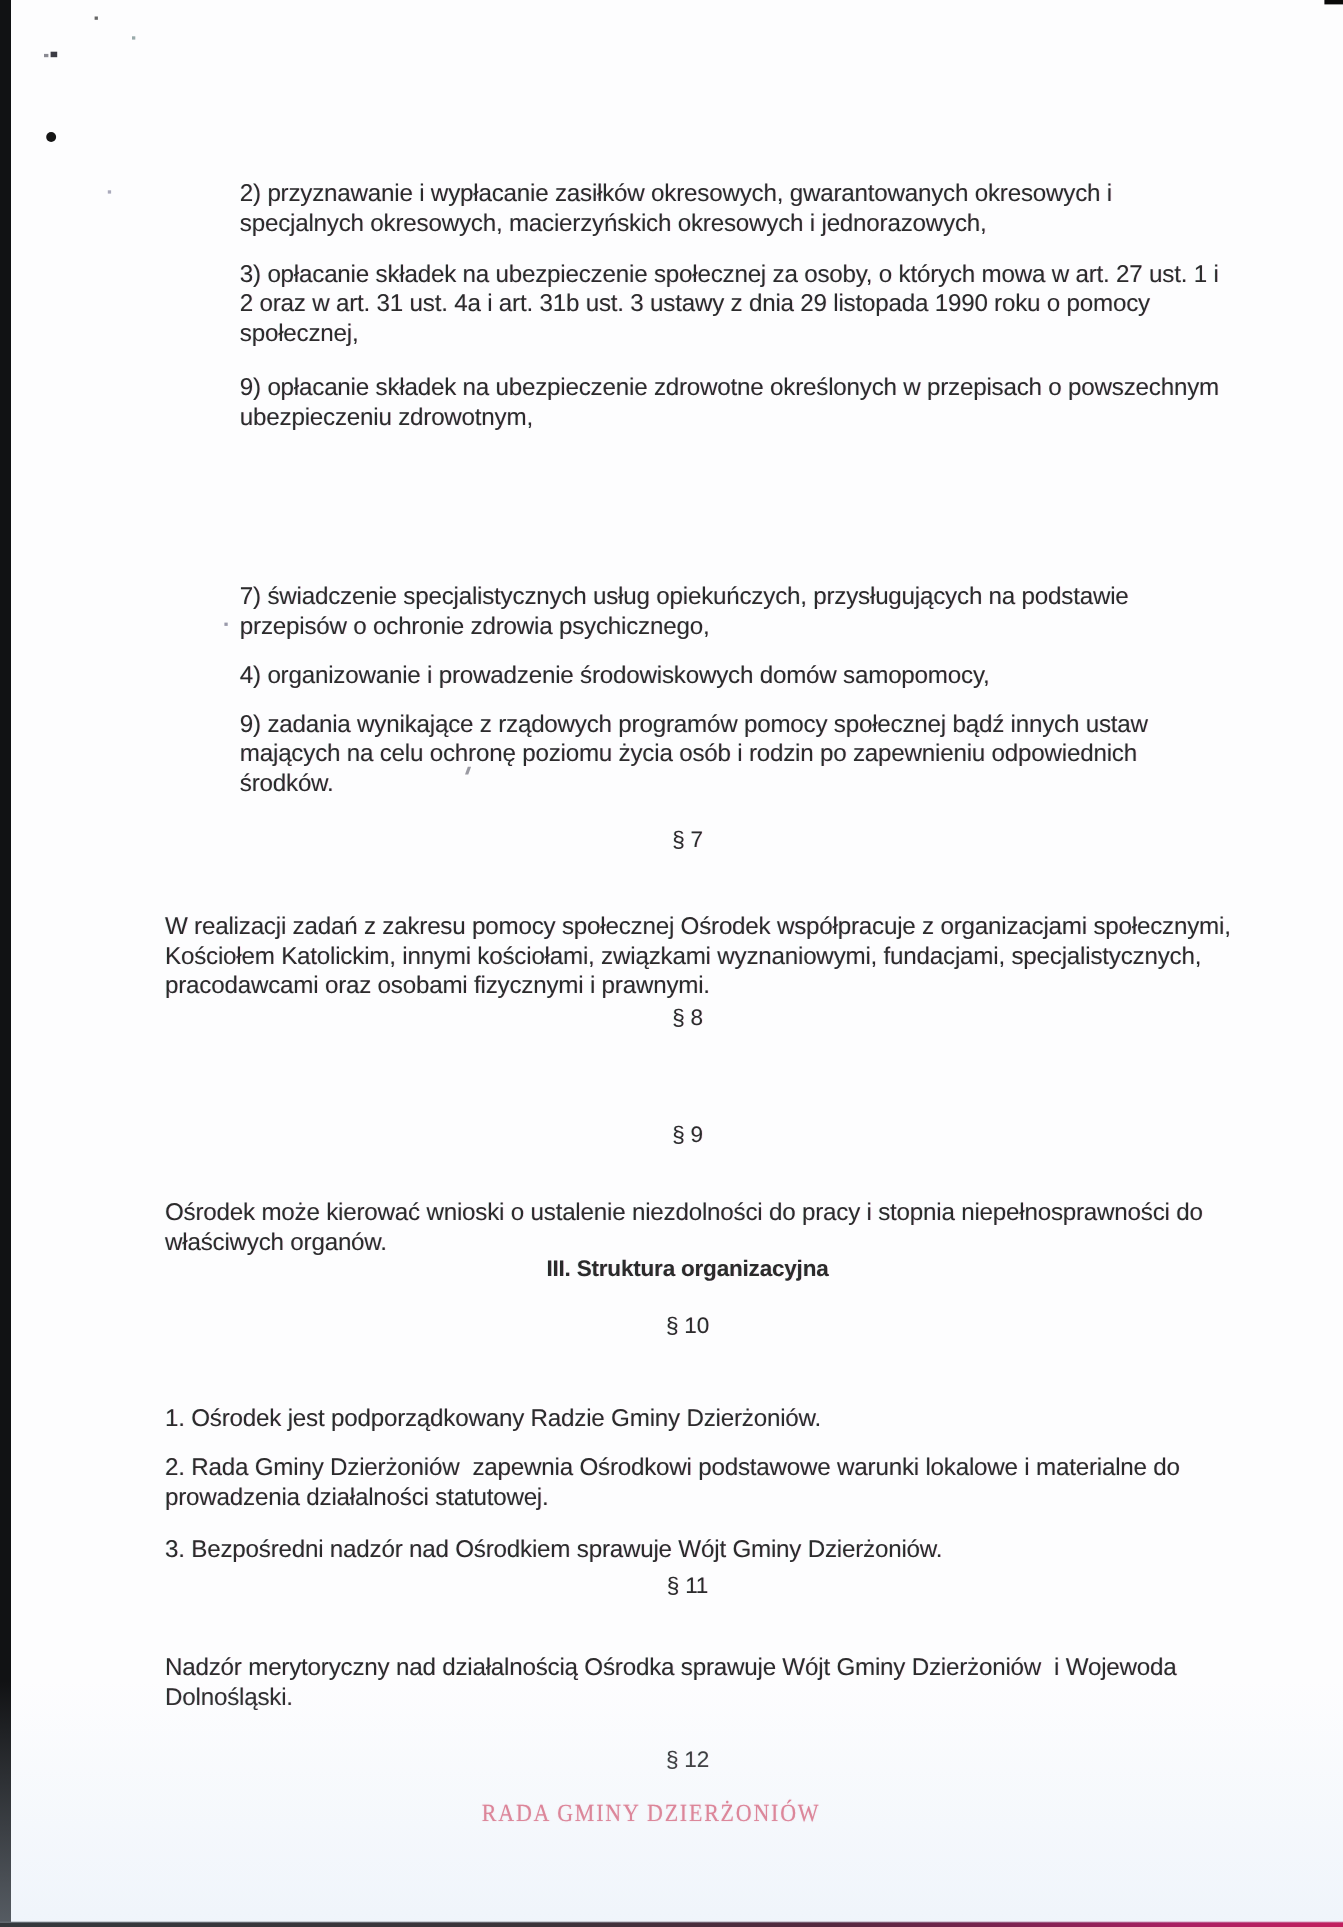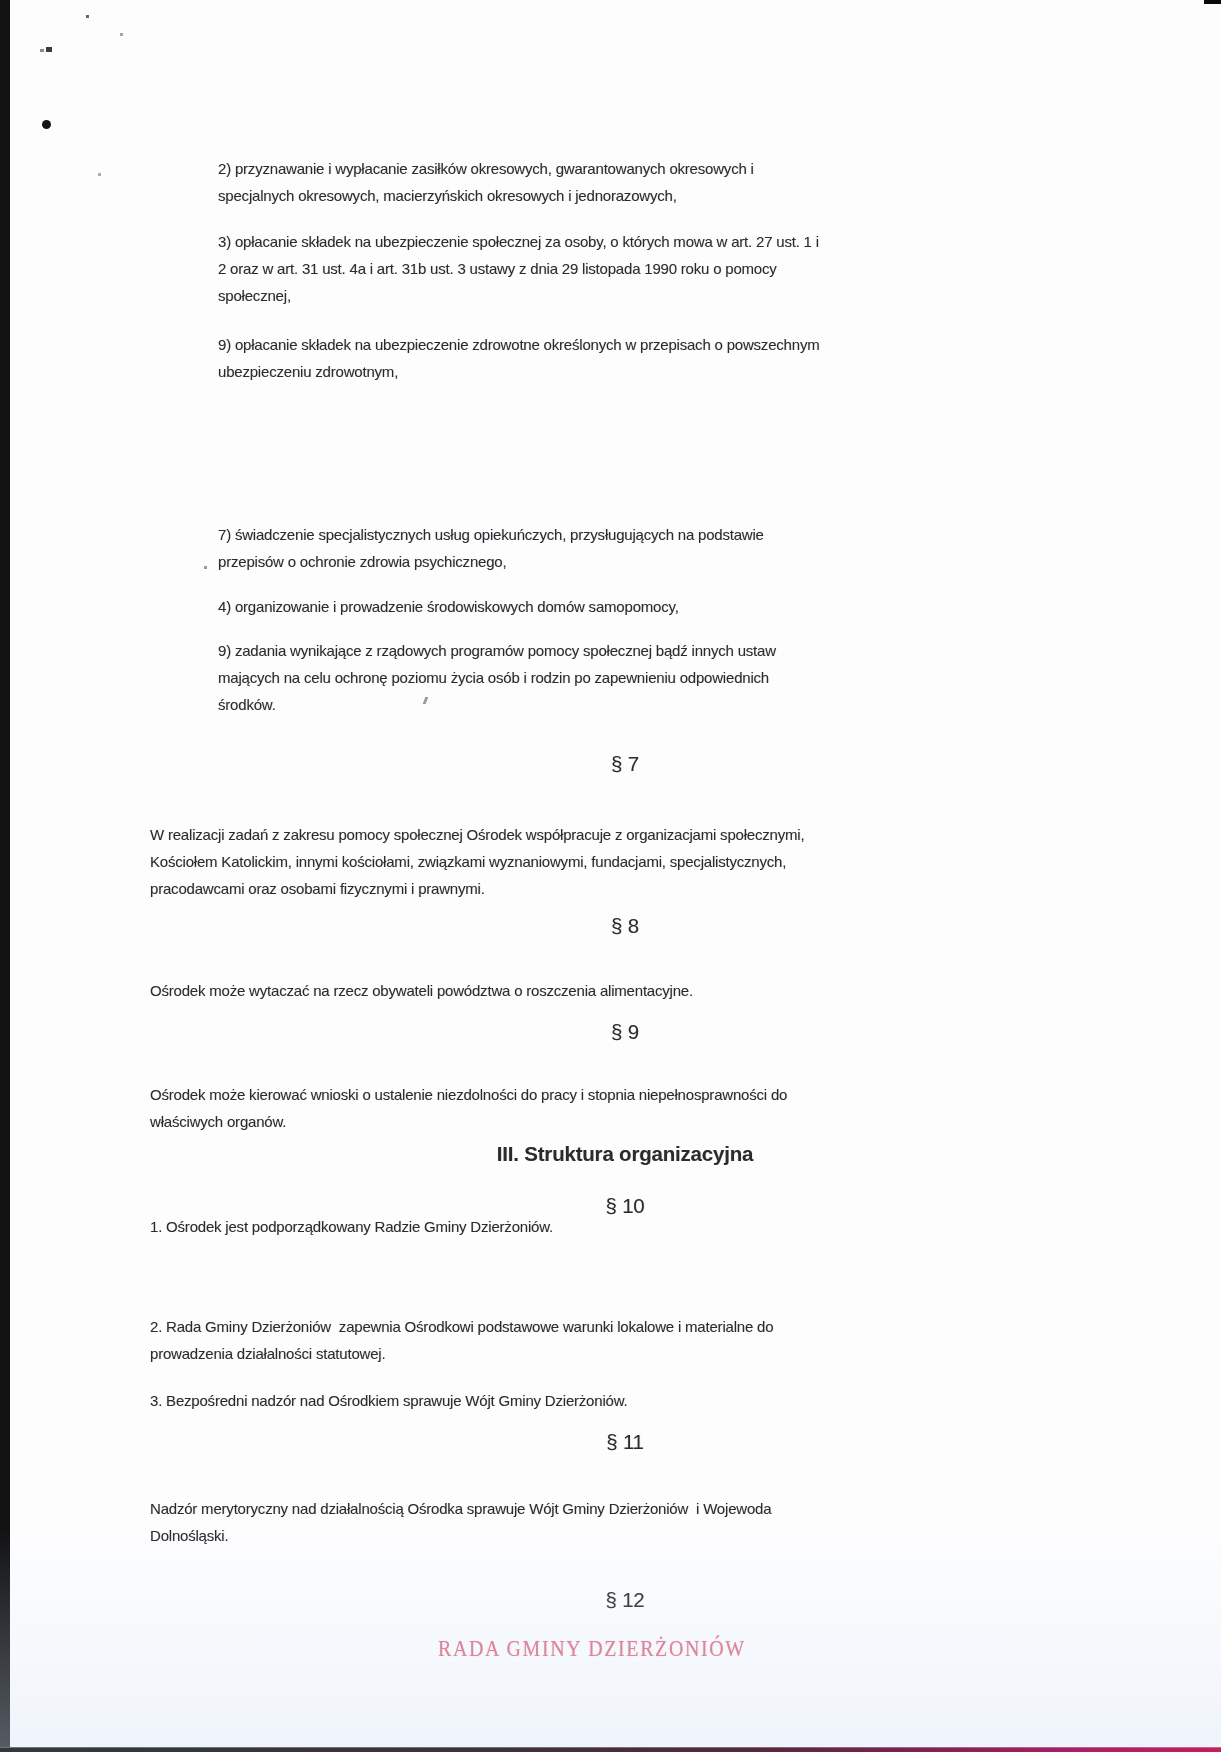--- a/index.html
+++ b/index.html
@@ -21,21 +21,21 @@
     content: "";
     position: absolute;
     left: 0; right: 0; bottom: 4px;
     height: 220px;
     background: linear-gradient(to bottom, rgba(225,237,248,0) 0%, rgba(214,229,245,0.35) 100%);
     pointer-events: none;
   }
   .blk {
     position: absolute;
     white-space: pre-wrap;
-    font-size: 15px;
+    font-size: 22px;
     line-height: 27px;
     color: #2b2b2b;
     letter-spacing: -0.2px;
     
     text-shadow: 0.6px 0 0 rgba(230, 0, 140, 0.14), -0.6px 0 0 rgba(0, 160, 120, 0.14);
   }
   .li   { left: 218px; width: 960px; }
   .body { left: 150px; width: 1012px; }
   .sec  {
     left: 15px; width: 1220px;
@@ -114,30 +114,29 @@
   <p class="blk li" style="top:622px">9) zadania wynikające z rządowych programów pomocy społecznej bądź innych ustaw
 mających na celu ochronę poziomu życia osób i rodzin po zapewnieniu odpowiednich
 środków.</p>
 
   <div class="blk sec" style="top:750px">§ 7</div>
   <p class="blk body" style="top:806px">W realizacji zadań z zakresu pomocy społecznej Ośrodek współpracuje z organizacjami społecznymi,
 Kościołem Katolickim, innymi kościołami, związkami wyznaniowymi, fundacjami, specjalistycznych,
 pracodawcami oraz osobami fizycznymi i prawnymi.</p>
 
   <div class="blk sec" style="top:912px">§ 8</div>
-  <p class="blk body" style="top:962px">Ośrodek może wytaczać na rzecz obywateli powództwa o roszczenia alimentacyjne.</p>
 
   <div class="blk sec" style="top:1018px">§ 9</div>
   <p class="blk body" style="top:1066px">Ośrodek może kierować wnioski o ustalenie niezdolności do pracy i stopnia niepełnosprawności do
 właściwych organów.</p>
 
   <h2 class="blk chapter" style="top:1140px">III. Struktura organizacyjna</h2>
 
   <div class="blk sec" style="top:1192px">§ 10</div>
-  <p class="blk body" style="top:1198px">1. Ośrodek jest podporządkowany Radzie Gminy Dzierżoniów.</p>
+  <p class="blk body" style="top:1253px">1. Ośrodek jest podporządkowany Radzie Gminy Dzierżoniów.</p>
   <p class="blk body" style="top:1298px">2. Rada Gminy Dzierżoniów  zapewnia Ośrodkowi podstawowe warunki lokalowe i materialne do
 prowadzenia działalności statutowej.</p>
   <p class="blk body" style="top:1372px">3. Bezpośredni nadzór nad Ośrodkiem sprawuje Wójt Gminy Dzierżoniów.</p>
 
   <div class="blk sec" style="top:1428px">§ 11</div>
   <p class="blk body" style="top:1480px">Nadzór merytoryczny nad działalnością Ośrodka sprawuje Wójt Gminy Dzierżoniów  i Wojewoda
 Dolnośląski.</p>
 
   <div class="blk sec" style="top:1586px">§ 12</div>
 

